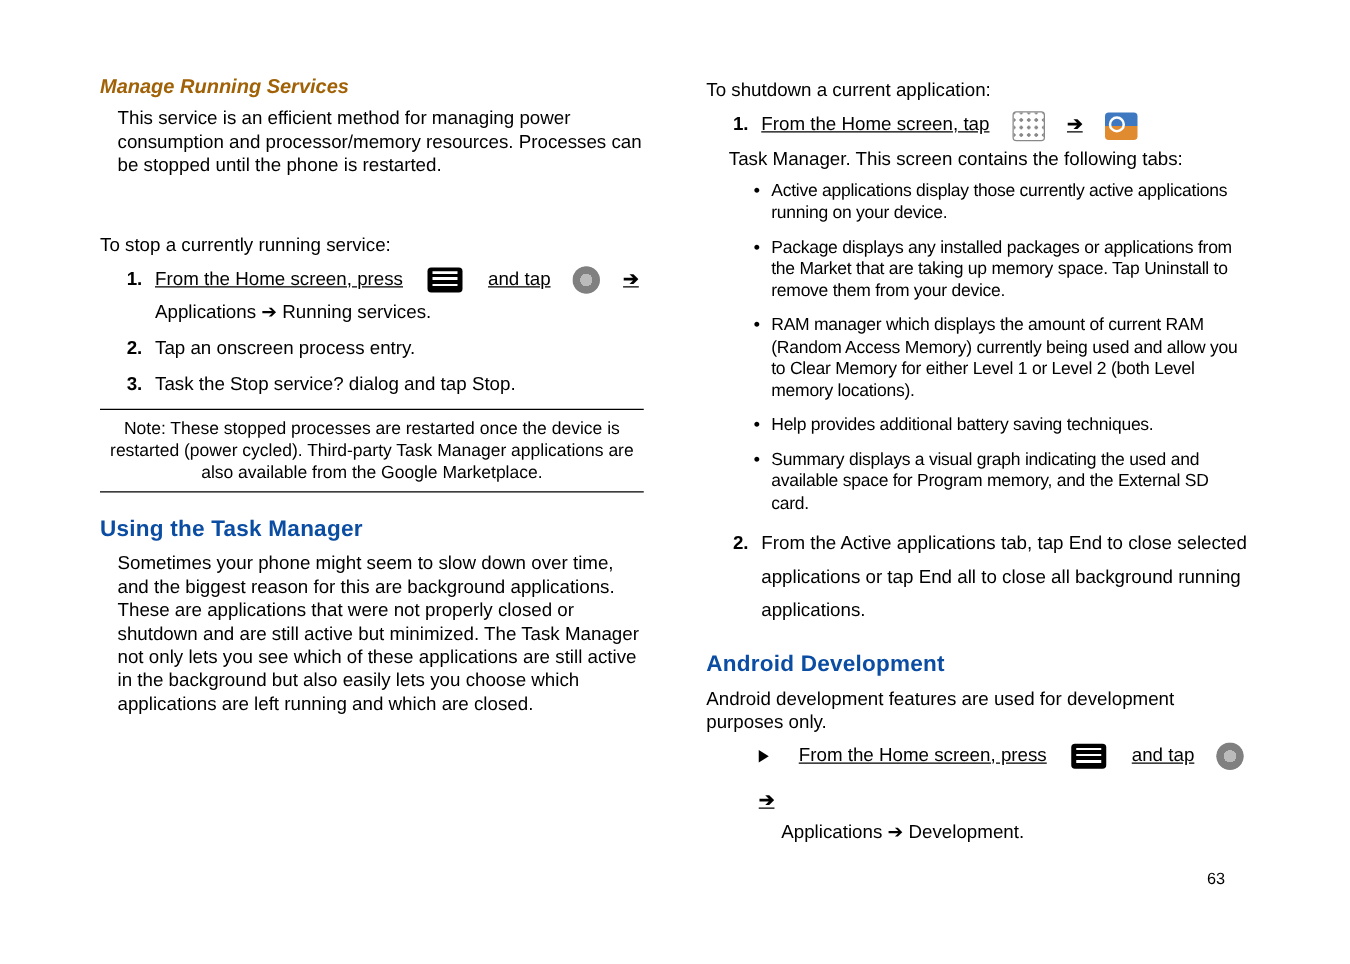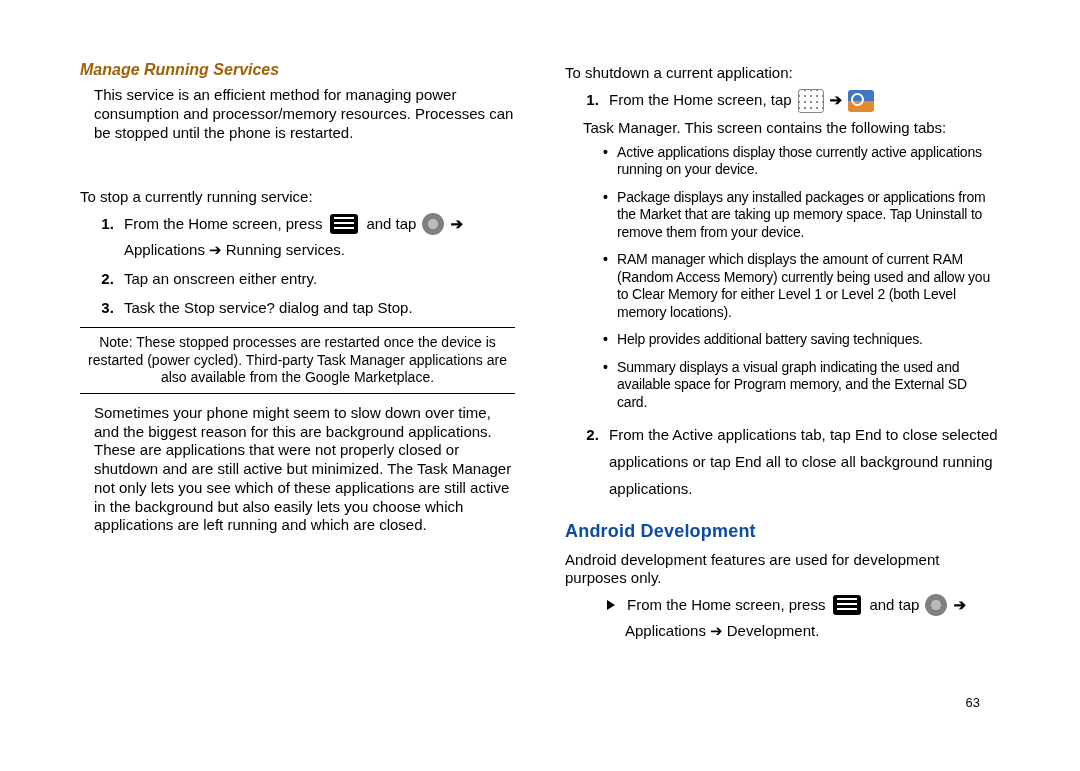--- a/index.html
+++ b/index.html
@@ -26,21 +26,21 @@
   .icon{display:inline-block;vertical-align:middle;}
   .icon-menu{width:28px;height:20px;background:#000;border-radius:3px;position:relative;margin:0 4px;}
   .icon-menu::before{content:"";position:absolute;left:4px;right:4px;top:3px;height:14px;background:repeating-linear-gradient(#fff,#fff 2px,#000 2px,#000 5px);}
   .icon-gear{width:22px;height:22px;border-radius:50%;background:radial-gradient(circle,#bbb 0 5px,#808080 5px 11px,#aaa 11px);margin:0 2px;}
   .icon-grid{width:26px;height:24px;border:1.5px solid #888;border-radius:3px;background:
     radial-gradient(circle,#888 1.5px,transparent 1.5px) 3px 3px/6px 6px;
     box-sizing:border-box;margin:0 2px;display:inline-block;}
   .icon-gauge{width:26px;height:22px;background:linear-gradient(#3d78c0 0 50%,#e08b2f 50% 100%);border-radius:3px;position:relative;margin:0 2px;}
   .icon-gauge::after{content:"";position:absolute;left:3px;top:3px;width:9px;height:9px;border:2px solid #fff;border-radius:50%;}
   .tri-bullet{display:inline-block;width:0;height:0;border-top:5px solid transparent;border-bottom:5px solid transparent;border-left:8px solid #000;margin-right:8px;vertical-align:baseline;}
-  .step-row{display:flex;align-items:center;flex-wrap:wrap;gap:4px;}
+  .step-row{display:flex;align-items:center;flex-wrap:wrap;gap:16px;text-decoration:underline;}
   .indent2{margin-left:42px;}
 </style>
 </head>
 <body>
 
 <div class="page">
 
   <div class="col">
     <div class="h-red-italic">Manage Running Services</div>
     <p>This service is an efficient method for managing power consumption and processor/memory resources. Processes can be stopped until the phone is restarted.</p>
@@ -49,28 +49,29 @@
       <li>
         <span class="step-row">
           <span>From the Home screen, press </span>
           <span class="icon icon-menu"></span>
           <span> and tap </span>
           <span class="icon icon-gear"></span>
           <span class="arrow">➔</span>
         </span>
         <div class="bold" style="margin-top:6px;">Applications ➔ Running services.</div>
       </li>
-      <li>Tap an onscreen either entry.</li>
+      <li>Tap an onscreen process entry.</li>
       <li>
         <span>Task the </span><span class="bold">Stop service?</span><span> dialog and tap </span><span class="bold">Stop</span><span>.</span>
       </li>
     </ol>
     <div class="note-block">
       <span class="lbl bold">Note:</span><span> These stopped processes are restarted once the device is restarted (power cycled). Third-party Task Manager applications are also available from the Google Marketplace.</span>
     </div>
+    <div class="h-section">Using the Task Manager</div>
     <p>Sometimes your phone might seem to slow down over time, and the biggest reason for this are background applications. These are applications that were not properly closed or shutdown and are still active but minimized. The Task Manager not only lets you see which of these applications are still active in the background but also easily lets you choose which applications are left running and which are closed.</p>
   </div>
 
   <div class="col">
     <p style="margin-left:0;">To shutdown a current application:</p>
     <ol class="numlist">
       <li>
         <span class="step-row">
           <span>From the Home screen, tap </span>
           <span class="icon icon-grid"></span>

